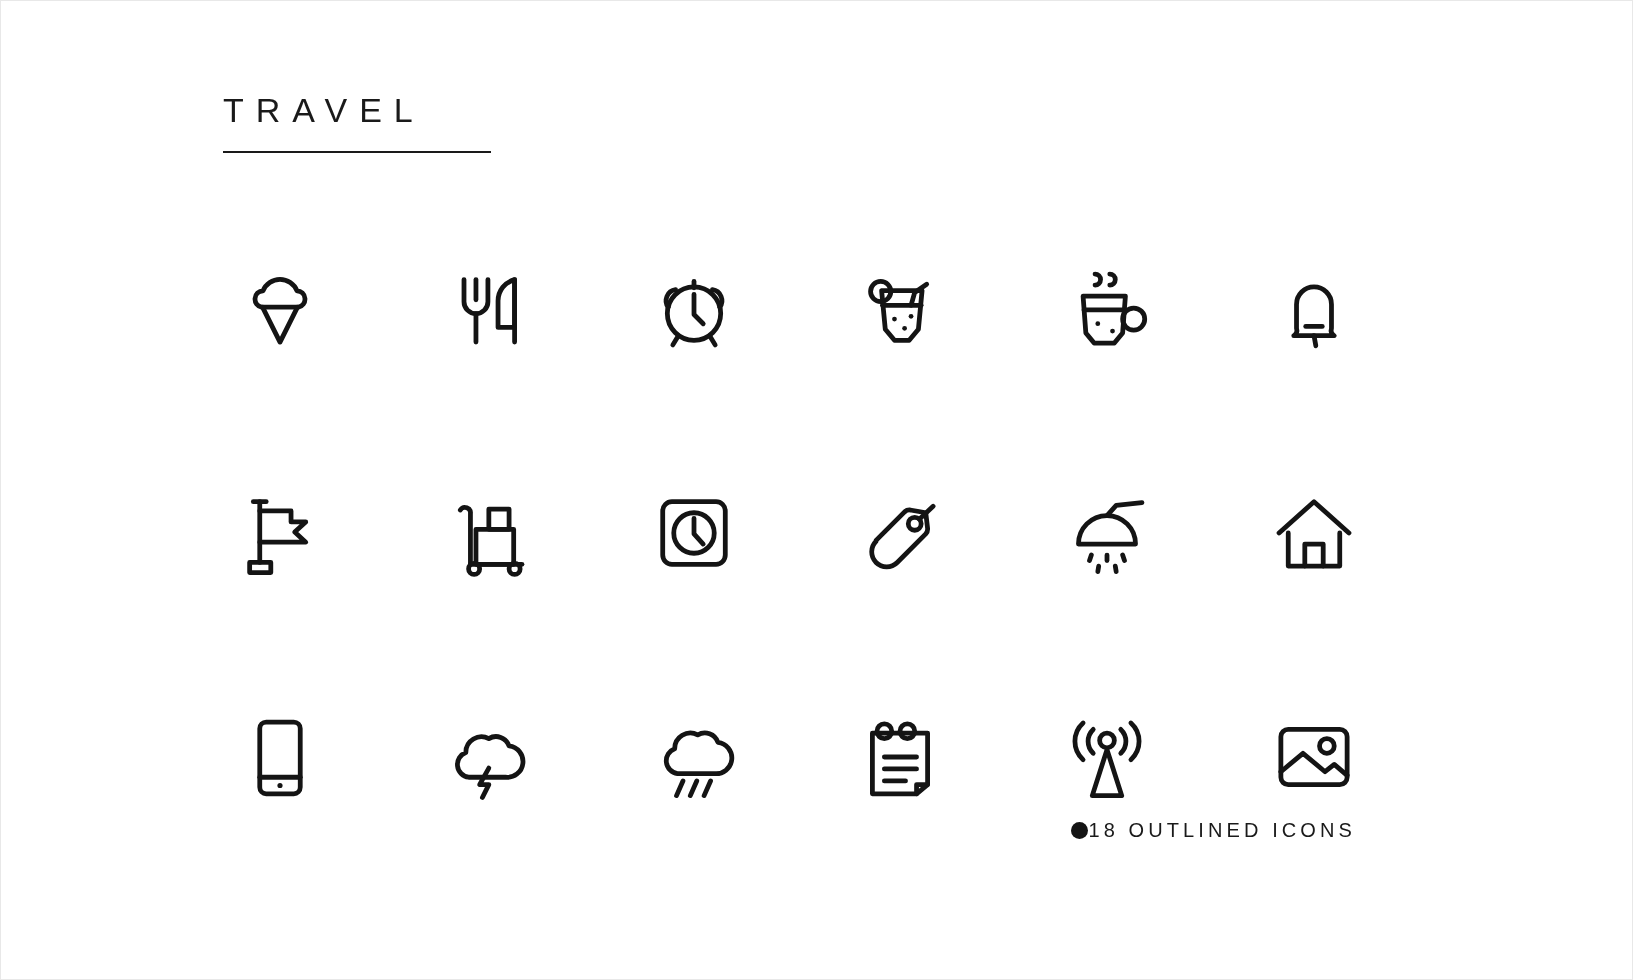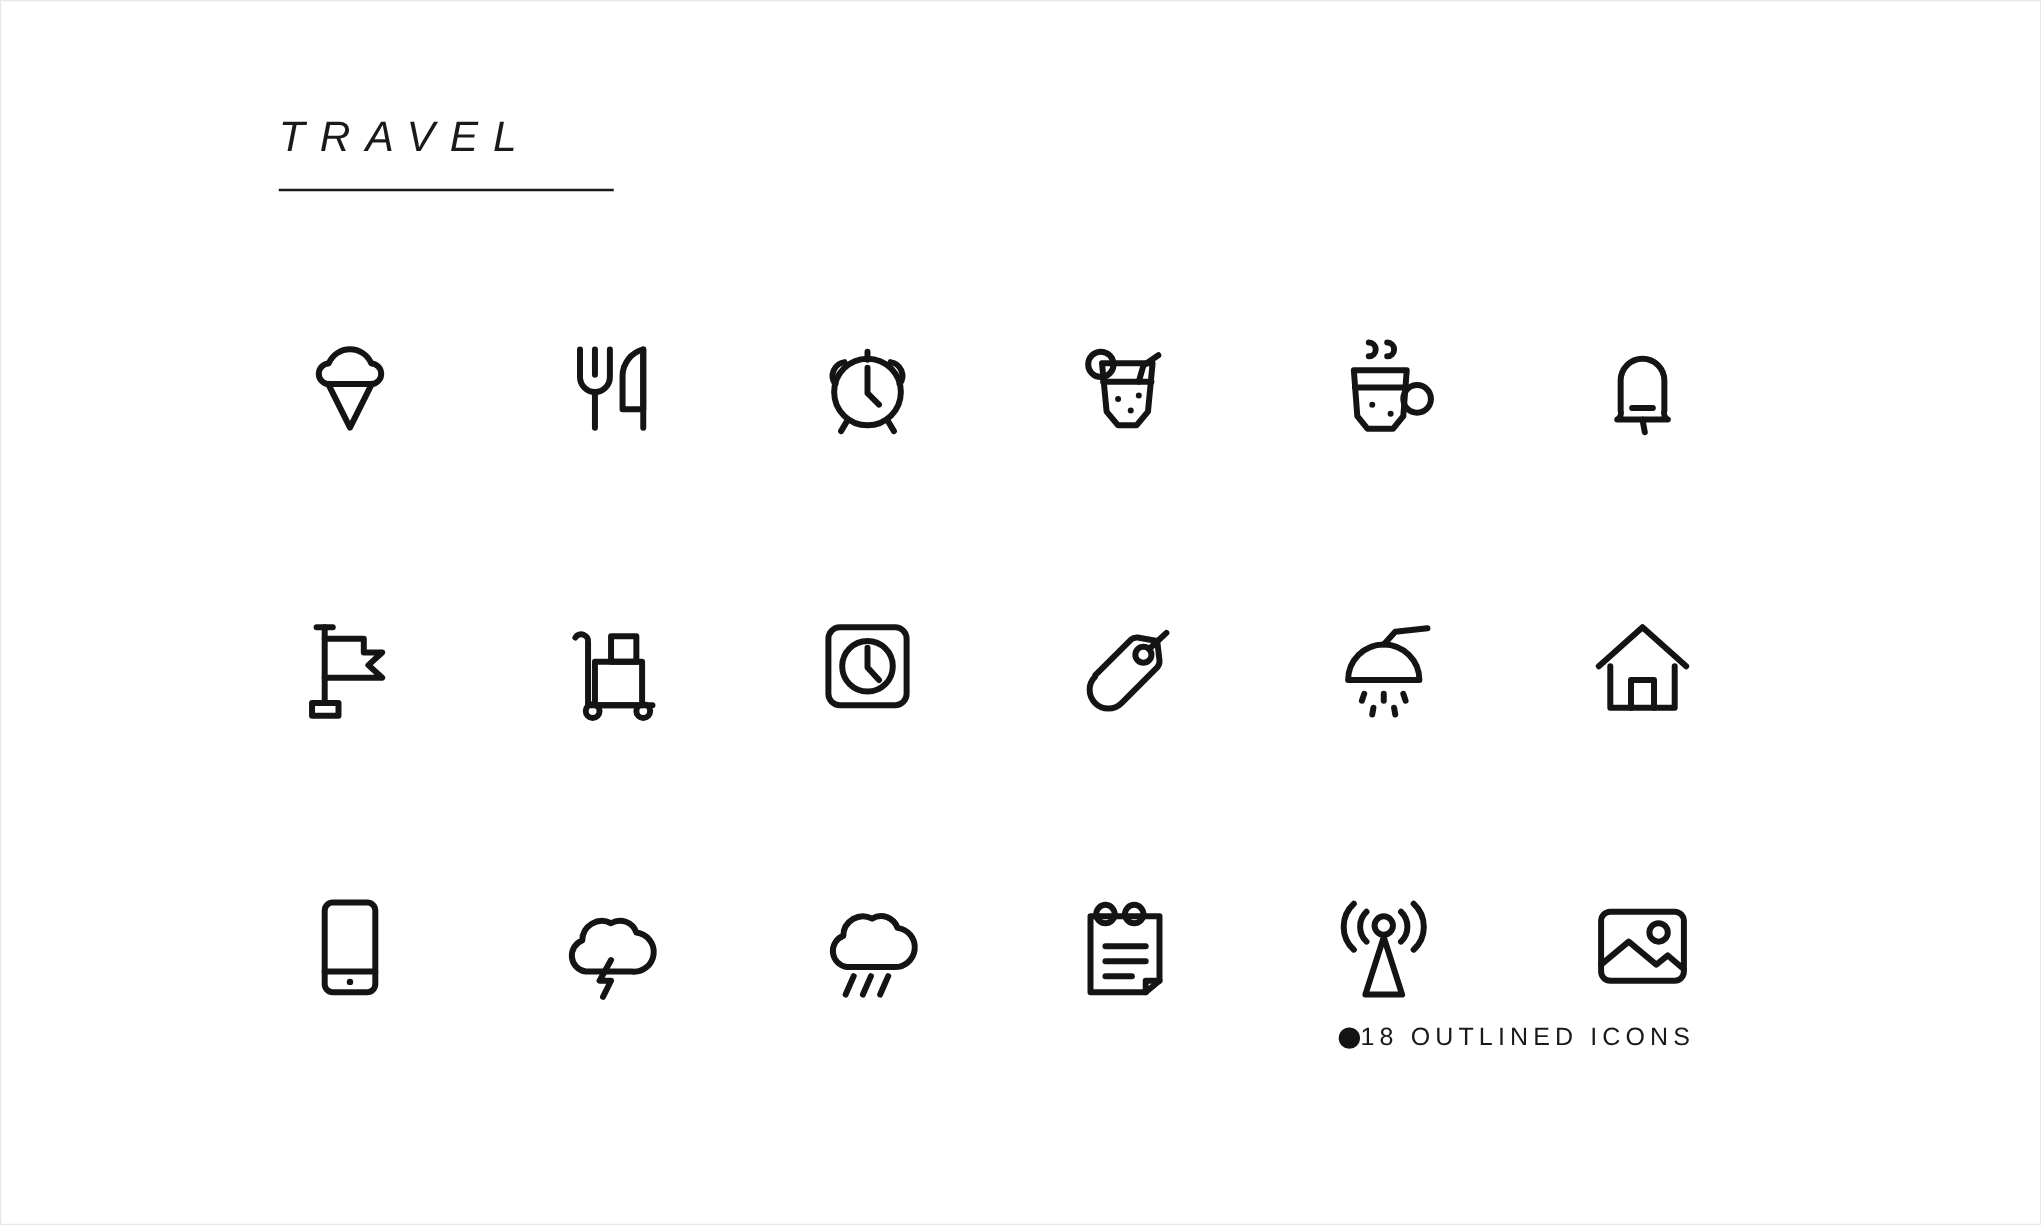--- a/index.html
+++ b/index.html
@@ -29,21 +29,20 @@
     left: 222px;
     top: 92px;
   }
   .title {
     font-size: 34px;
     letter-spacing: 12px;
     font-weight: 400;
     color: #1a1a1a;
     line-height: 1;
     white-space: nowrap;
-    font-style: italic;
   }
   .title-rule {
     margin-top: 24px;
     width: 268px;
     height: 2px;
     background: #1a1a1a;
   }
   .grid {
     position: absolute;
     left: 176px;

